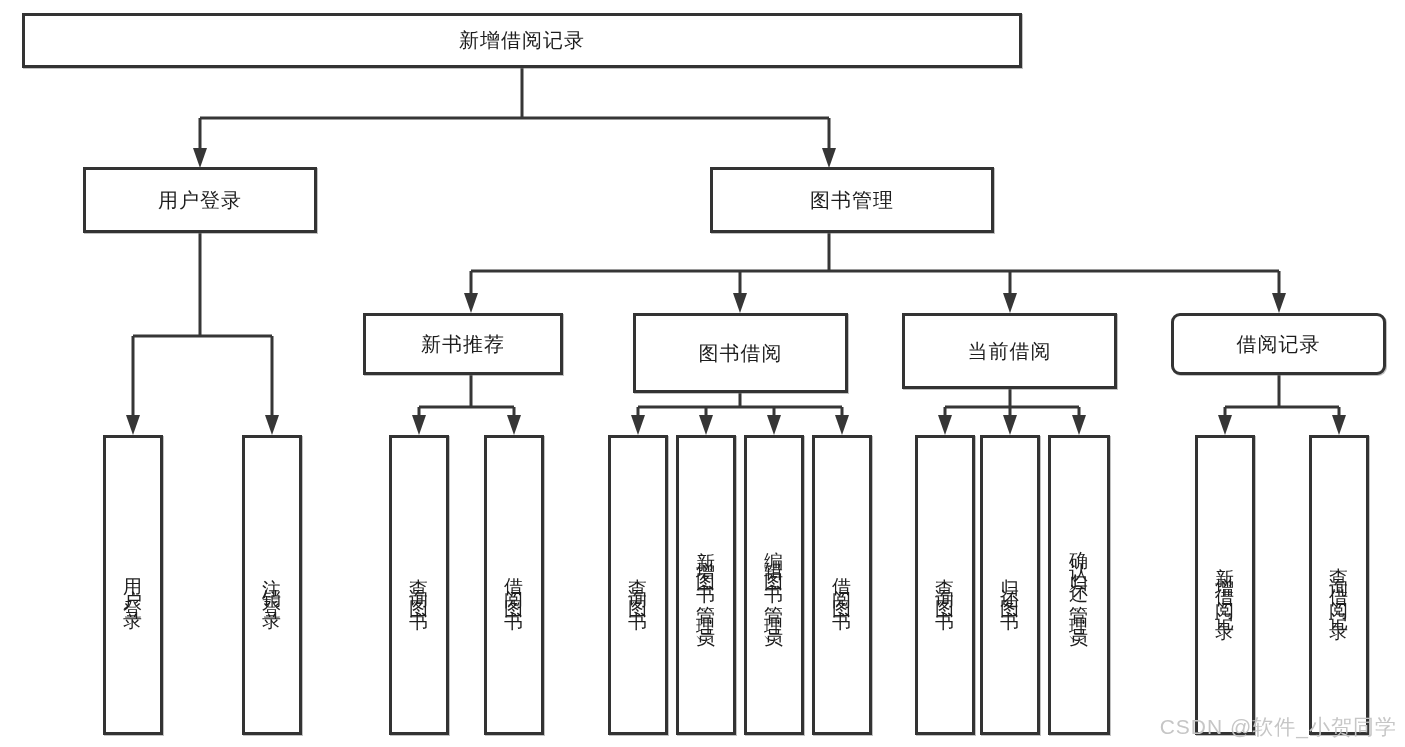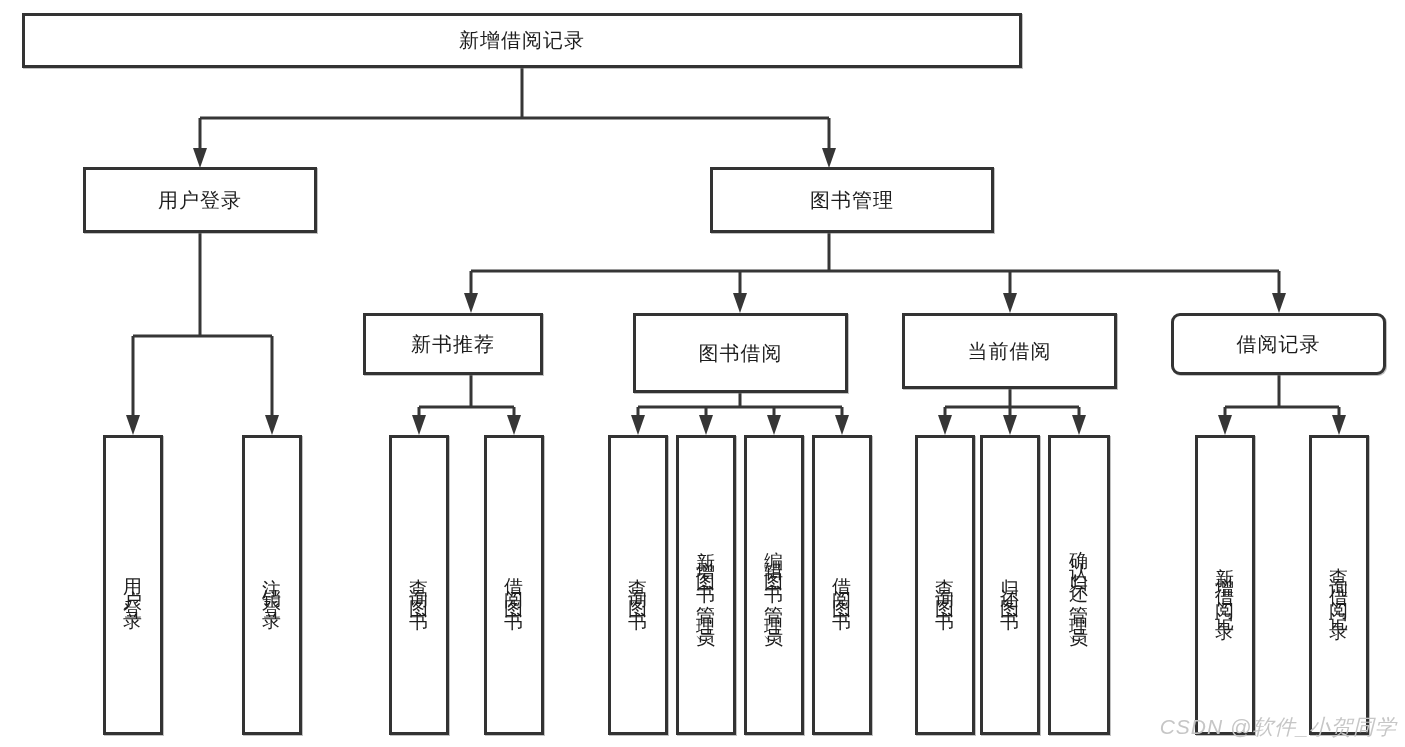--- a/index.html
+++ b/index.html
@@ -36,21 +36,20 @@
   .root{font-size:20px;}
   .watermark{
     position:absolute;
     right:8px;
     bottom:6px;
     z-index:3;
     font-size:21px;
     color:#c6c6c6;
     letter-spacing:1px;
     white-space:nowrap;
-    font-style:italic;
   }
 </style>
 </head>
 <body>
 
 <div class="stage">
 
   <svg class="connectors" width="1405" height="747" viewBox="0 0 1405 747">
     <g stroke="#363636" stroke-width="3" fill="none">
 
@@ -96,21 +95,21 @@
       <polygon points="1218,415 1232,415 1225,435"></polygon>
       <polygon points="1332,415 1346,415 1339,435"></polygon>
     </g>
   </svg>
 
   <div class="box h root" style="left:22px;top:13px;width:1000px;height:55px;">新增借阅记录</div>
 
   <div class="box h" style="left:83px;top:167px;width:234px;height:66px;">用户登录</div>
   <div class="box h" style="left:710px;top:167px;width:284px;height:66px;">图书管理</div>
 
-  <div class="box h" style="left:363px;top:313px;width:180px;height:62px;">新书推荐</div>
+  <div class="box h" style="left:363px;top:313px;width:200px;height:62px;">新书推荐</div>
   <div class="box h" style="left:633px;top:313px;width:215px;height:80px;">图书借阅</div>
   <div class="box h" style="left:902px;top:313px;width:215px;height:76px;">当前借阅</div>
   <div class="box h" style="left:1171px;top:313px;width:215px;height:62px;border-radius:9px;">借阅记录</div>
 
   <div class="box v" style="left:103px;top:435px;width:60px;height:300px;">用户登录</div>
   <div class="box v" style="left:242px;top:435px;width:60px;height:300px;">注销登录</div>
 
   <div class="box v" style="left:389px;top:435px;width:60px;height:300px;">查询图书</div>
   <div class="box v" style="left:484px;top:435px;width:60px;height:300px;">借阅图书</div>
 

